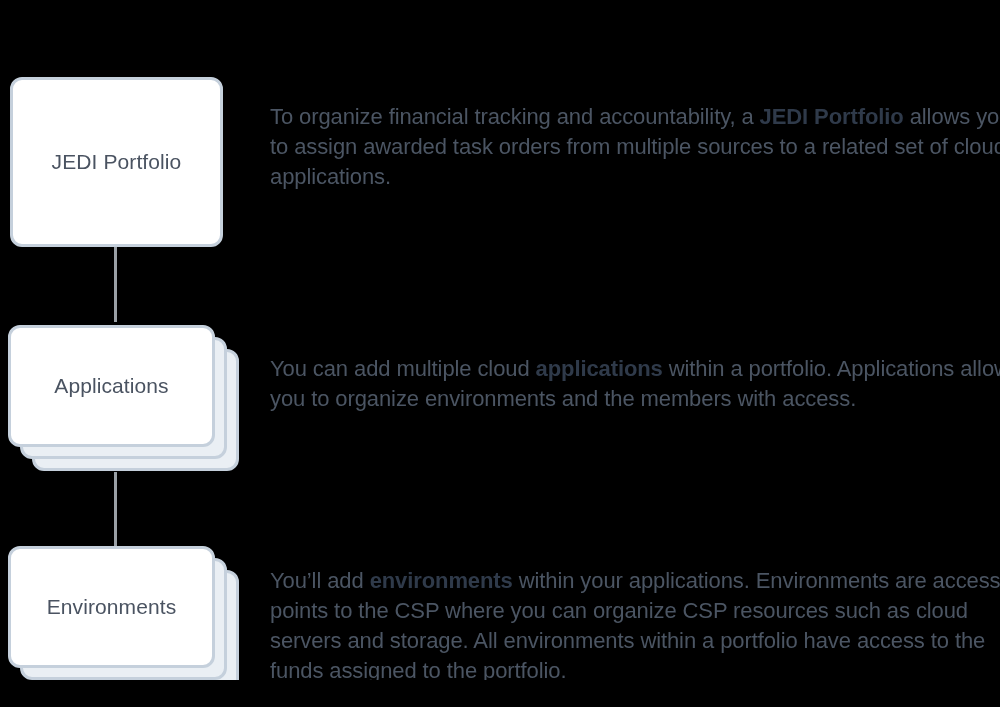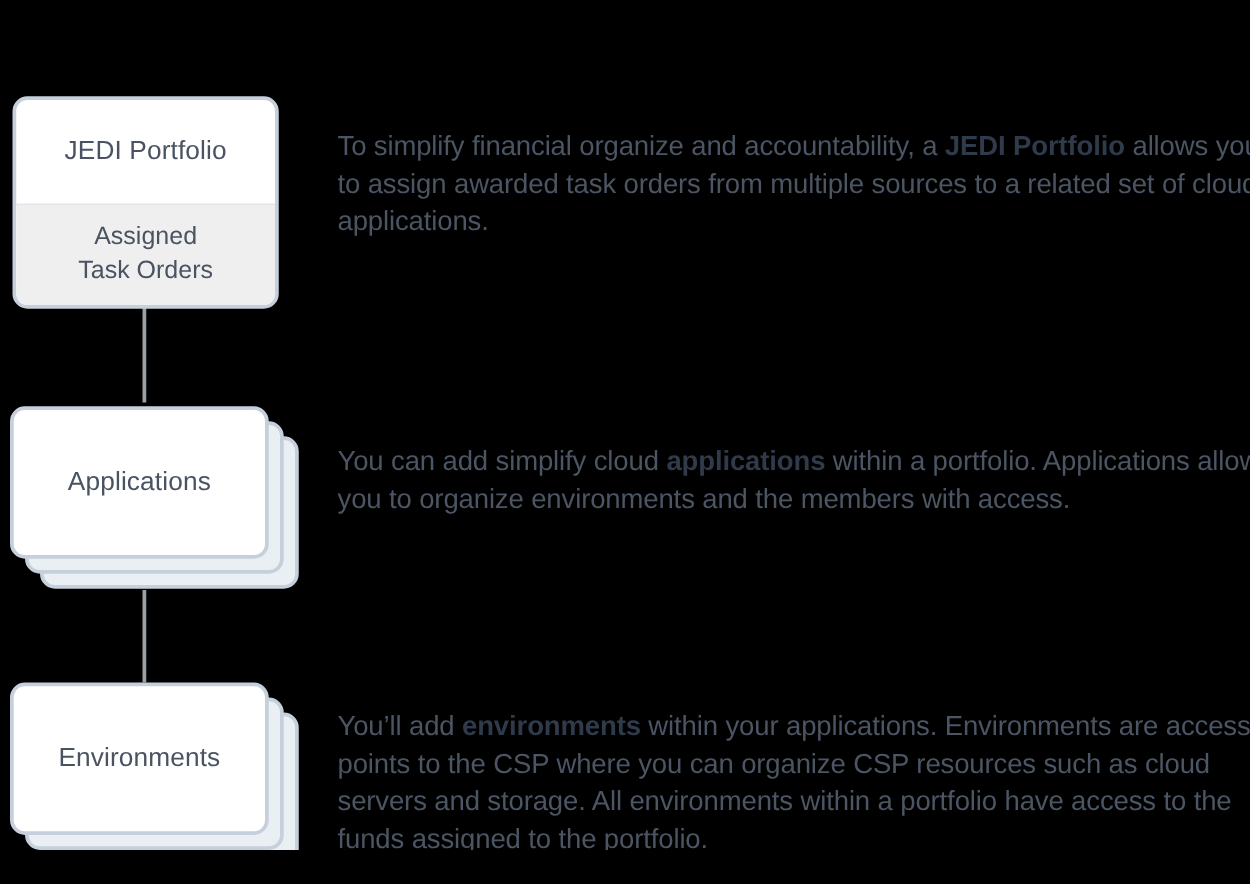--- a/index.html
+++ b/index.html
@@ -116,46 +116,44 @@
 <body>
 
 <div id="page">
 
   <div class="connector" id="connector-1"></div>
   <div class="connector" id="connector-2"></div>
 
   <div class="stack" id="stack-portfolio">
     <div class="card-front">
       <div class="card-title">JEDI Portfolio</div>
-      <div class="card-sub">Assigned
-Task Orders</div>
     </div>
   </div>
 
   <div class="stack" id="stack-applications">
     <div class="card-layer back layer-3"></div>
     <div class="card-layer back layer-2"></div>
     <div class="card-front">
       <div class="card-title">Applications</div>
     </div>
   </div>
 
   <div class="stack" id="stack-environments">
     <div class="card-layer back layer-3"></div>
     <div class="card-layer back layer-2"></div>
     <div class="card-front">
       <div class="card-title">Environments</div>
     </div>
   </div>
 
   <p class="desc" id="desc-portfolio">
-    <span>To simplify financial organize and accountability, a </span><b>JEDI Portfolio</b><span> allows you to assign awarded task orders from multiple sources to a related set of cloud applications.</span>
+    <span>To organize financial tracking and accountability, a </span><b>JEDI Portfolio</b><span> allows you to assign awarded task orders from multiple sources to a related set of cloud applications.</span>
   </p>
 
   <p class="desc" id="desc-applications">
-    <span>You can add simplify cloud </span><b>applications</b><span> within a portfolio. Applications allow you to organize environments and the members with access.</span>
+    <span>You can add multiple cloud </span><b>applications</b><span> within a portfolio. Applications allow you to organize environments and the members with access.</span>
   </p>
 
   <p class="desc" id="desc-environments">
     <span>You’ll add </span><b>environments</b><span> within your applications. Environments are access points to the CSP where you can organize CSP resources such as cloud servers and storage. All environments within a portfolio have access to the funds assigned to the portfolio.</span>
   </p>
 
 </div>
 
 </body></html>

